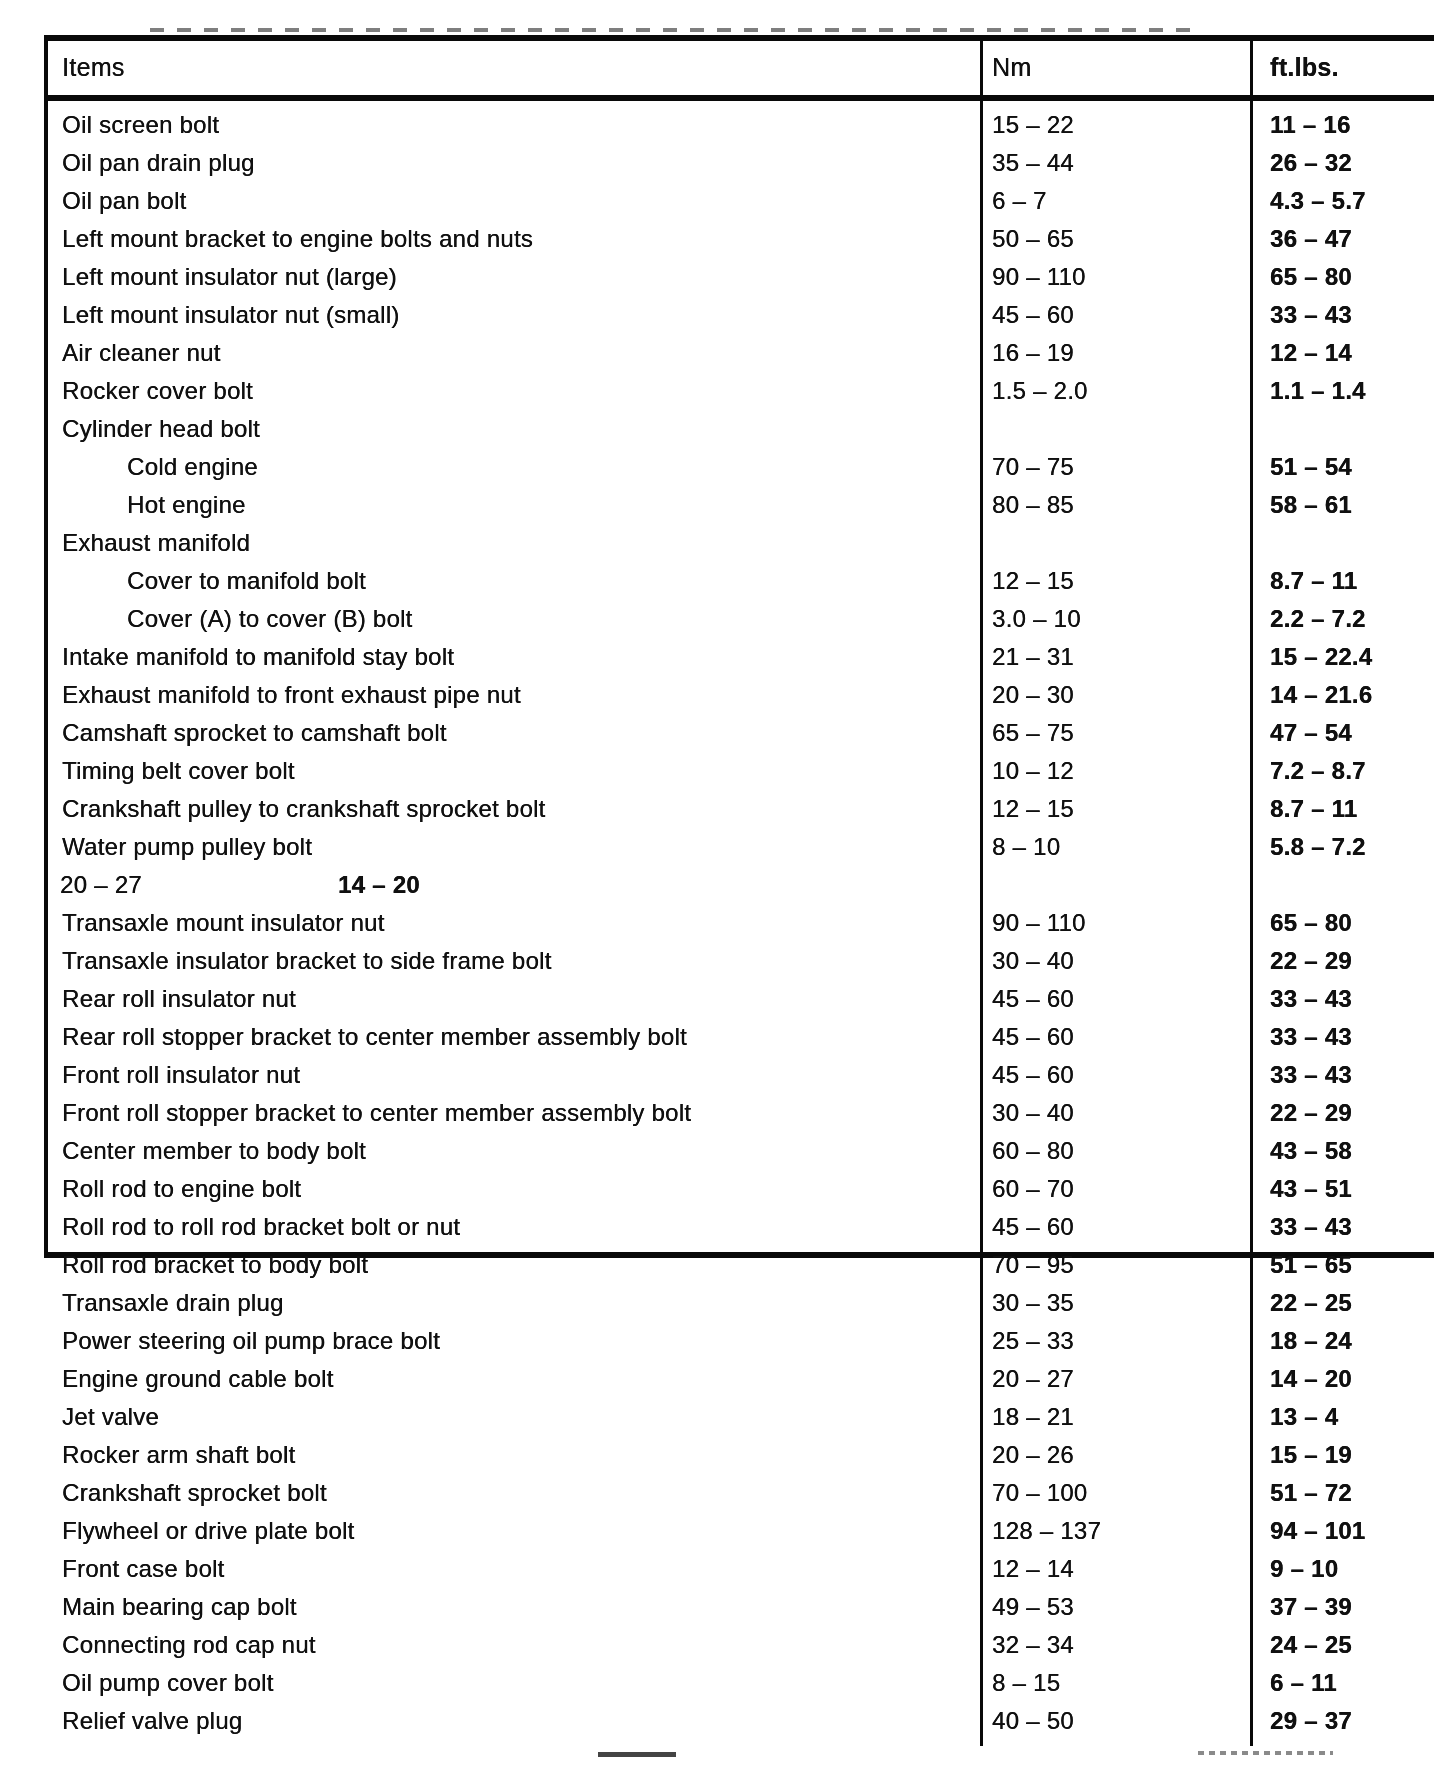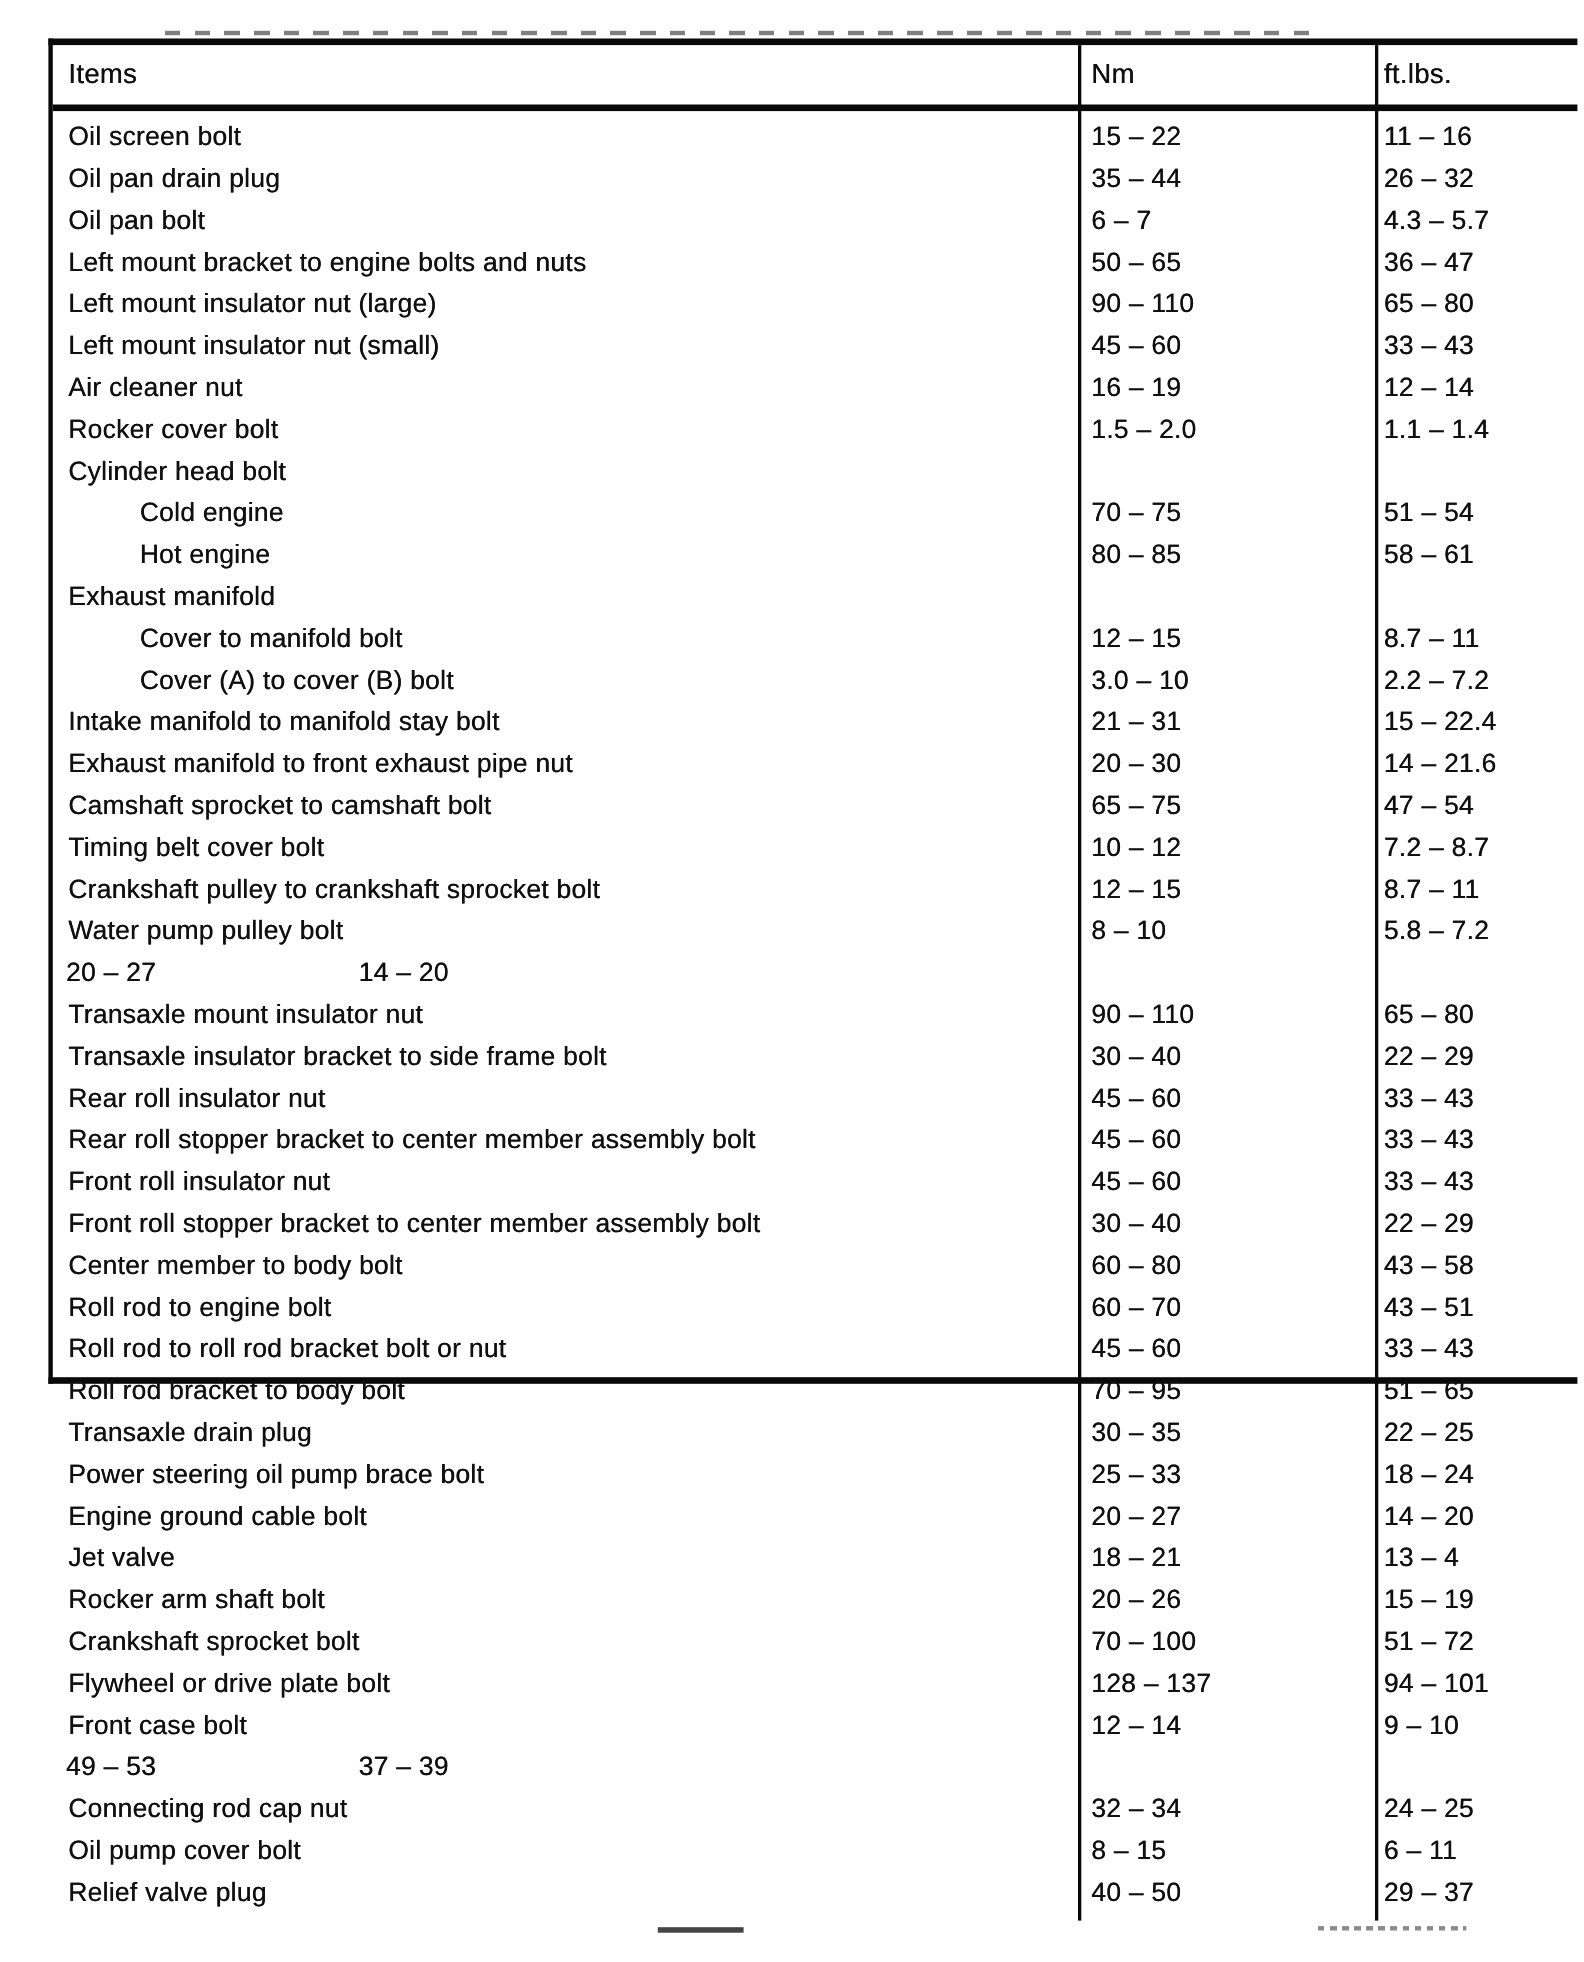--- a/index.html
+++ b/index.html
@@ -43,21 +43,21 @@
     line-height: 38px;
     font-size: 24px;
     letter-spacing: 0.25px;
     text-shadow: 0.3px 0 0 currentColor;
     white-space: nowrap;
     overflow: visible;
   }
   .c-item { width: 932px; box-sizing: border-box; padding-left: 14px; }
   .row.indent .c-item { padding-left: 79px; }
   .c-nm   { width: 270px; box-sizing: border-box; padding-left: 12px; }
-  .c-ft   { flex: 1; box-sizing: border-box; padding-left: 8px; }
+  .c-ft   { flex: 1; box-sizing: border-box; padding-left: 20px; font-weight: bold; }
   .vline {
     position: absolute;
     top: 0;
     width: 3px;
     height: 1705px;
     background: #090909;
   }
   .vline-1 { left: 932px; }
   .vline-2 { left: 1202px; }
   .artifact { position: absolute; pointer-events: none; }
@@ -277,20 +277,21 @@
           <div class="cell c-item">Flywheel or drive plate bolt</div>
           <div class="cell c-nm">128 – 137</div>
           <div class="cell c-ft">94 – 101</div>
         </div>
         <div class="row">
           <div class="cell c-item">Front case bolt</div>
           <div class="cell c-nm">12 – 14</div>
           <div class="cell c-ft">9 – 10</div>
         </div>
         <div class="row">
+          <div class="cell c-item">Main bearing cap bolt</div>
           <div class="cell c-nm">49 – 53</div>
           <div class="cell c-ft">37 – 39</div>
         </div>
         <div class="row">
           <div class="cell c-item">Connecting rod cap nut</div>
           <div class="cell c-nm">32 – 34</div>
           <div class="cell c-ft">24 – 25</div>
         </div>
         <div class="row">
           <div class="cell c-item">Oil pump cover bolt</div>

